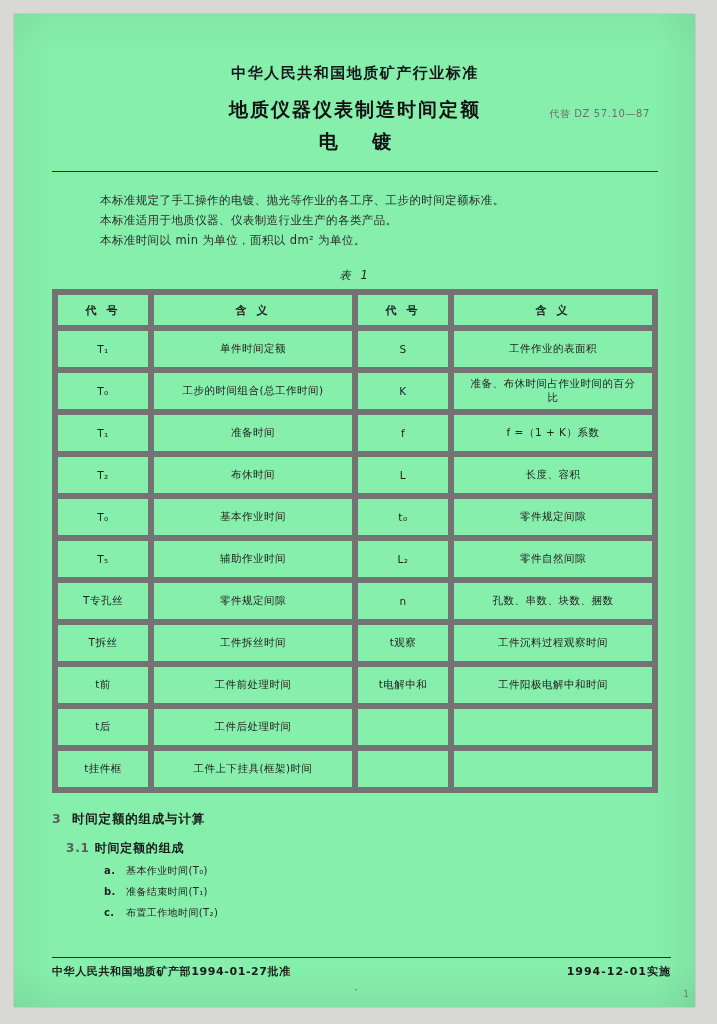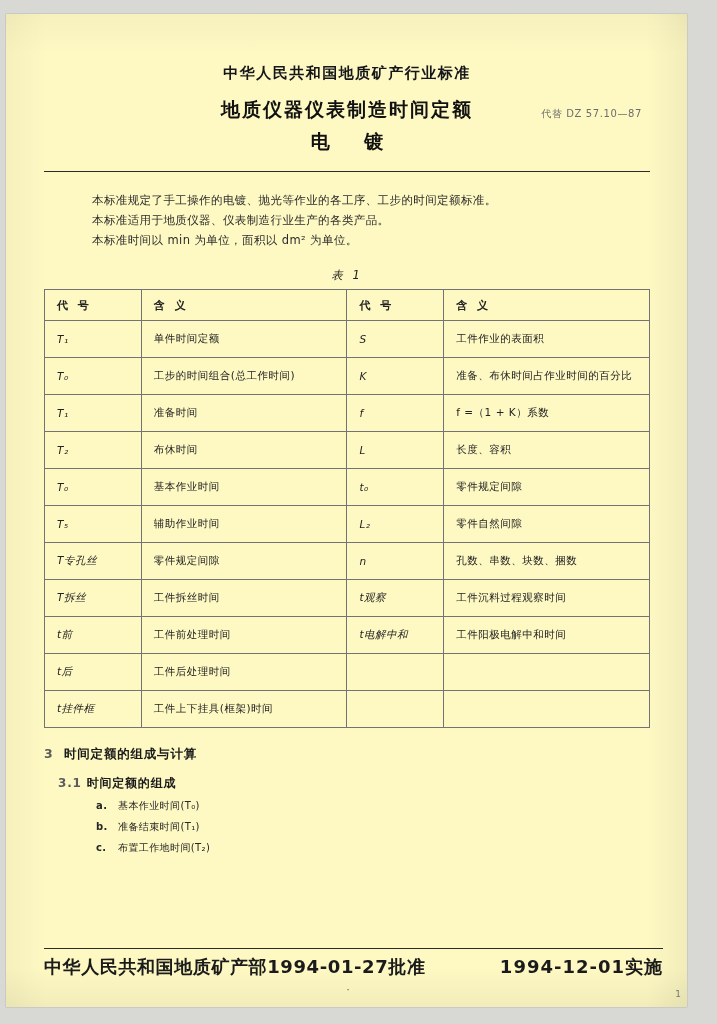--- a/index.html
+++ b/index.html
@@ -14,25 +14,25 @@
   }
   .page {
     position: relative;
     width: 717px;
     height: 1024px;
     background: #d8d8d4;
     overflow: hidden;
   }
   .sheet {
     position: absolute;
-    left: 6px;
+    left: 14px;
     top: 14px;
     width: 681px;
     height: 993px;
-    background: #fef9c3;
+    background: #86efac;
     box-shadow: 0 0 1px rgba(0,0,0,0.4);
   }
   .paper-noise {
     position: absolute;
     inset: 0;
     background:
       linear-gradient(90deg, rgba(0,0,0,0.035) 0%, rgba(0,0,0,0) 6%, rgba(0,0,0,0) 94%, rgba(0,0,0,0.05) 100%),
       linear-gradient(180deg, rgba(0,0,0,0.03) 0%, rgba(0,0,0,0) 4%, rgba(0,0,0,0) 96%, rgba(0,0,0,0.05) 100%);
     pointer-events: none;
   }
@@ -150,60 +150,59 @@
     letter-spacing: 3px;
     font-style: italic;
   }
   table.std {
     width: 100%;
     border-collapse: collapse;
     margin-top: 6px;
     table-layout: fixed;
   }
   table.std th, table.std td {
-    border: 1px solid #737373;
+    border: 6px solid #737373;
     height: 36px;
     font-size: 10.5px;
     color: #232323;
-    text-align: left;
+    text-align: center;
     vertical-align: middle;
     letter-spacing: 0.5px;
     padding: 0 12px;
     overflow: hidden;
   }
   table.std th {
     font-weight: bold;
     font-size: 11px;
     height: 30px;
     letter-spacing: 3px;
   }
   col.c-sym { width: 16%; }
   col.c-mean { width: 34%; }
   .sym {
-    font-style: italic;
     font-size: 11px;
   }
   .mean-sm { font-size: 10px; }
 
   
   .footer {
     position: absolute;
     left: 38px;
     right: 24px;
     bottom: 28px;
   }
   .footer-rule {
     border-top: 1.6px solid #2b2b2b;
     margin-bottom: 6px;
   }
   .footer-row {
     display: flex;
     justify-content: space-between;
     align-items: baseline;
-    font-size: 18px;
+    font-size: 11px;
     font-weight: bold;
     color: #1b1b1b;
     letter-spacing: 0.6px;
   }
   .footer-right {
     letter-spacing: 1px;
   }
   .page-dot {
     position: absolute;
     left: 50%;

